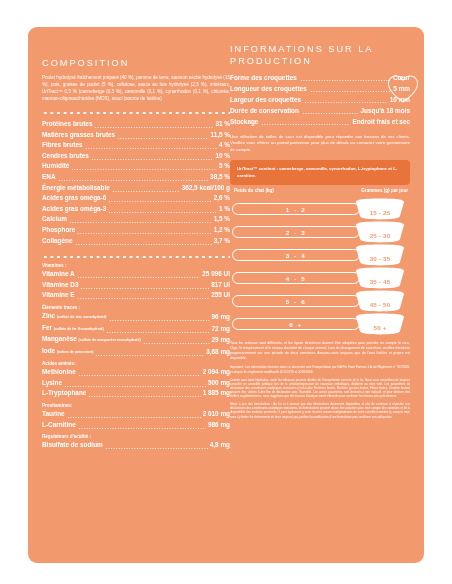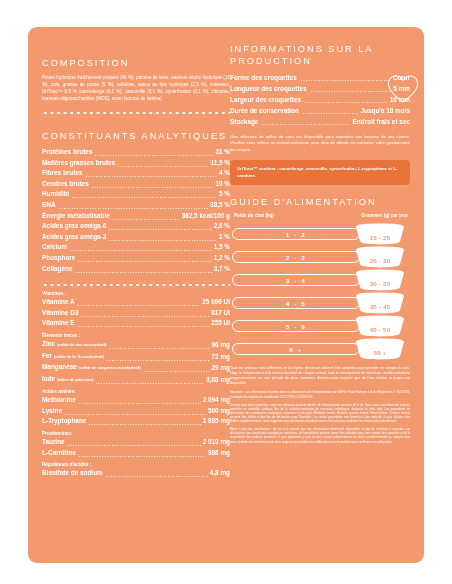--- a/index.html
+++ b/index.html
@@ -134,21 +134,20 @@
 <div class="sheet">
   <div class="card">
 
     <div class="col-left">
 
       <h2 class="sec">COMPOSITION</h2>
       <p class="body-txt">Poulet hydrolysé fraîchement préparé (40 %), pomme de terre, saumon séché hydrolysé (15 %), pois, graisse de poulet (5 %), cellulose, sauce au foie hydrolysé (2,5 %), minéraux, UriTract™ 0,5 % (canneberge (0,3 %), camomille (0,1 %), cynorrhodon (0,1 %), chicorée, mannan-oligosaccharides (MOS), souci (source de lutéine)</p>
 
       <div class="dotdivider"></div>
 
-      <h2 class="sec">CONSTITUANTS ANALYTIQUES</h2>
       <div>
         <div class="row">
           <span class="nm">Protéines brutes</span>
           <span class="lead"></span>
           <span class="vl">31 %</span>
         </div>
         <div class="row">
           <span class="nm">Matières grasses brutes</span>
           <span class="lead"></span>
           <span class="vl">11,5 %</span>
@@ -314,21 +313,20 @@
           <span>Stockage</span>
           <span class="lead"></span>
           <span>Endroit frais et sec</span>
         </div>
       </div>
 
       <p class="note">Une sélection de tailles de sacs est disponible pour répondre aux besoins de vos clients. Veuillez vous référer au portail partenaire pour plus de détails ou contacter votre gestionnaire de compte.</p>
 
       <div class="callout">UriTract™ contient : canneberge, camomille, cynorrhodon, L-tryptophane et L-carnitine.</div>
 
-      <h2 class="sec" style="margin-top:11px;">GUIDE D'ALIMENTATION</h2>
 
       <div class="fg-head">
         <span>Poids du chat (kg)</span>
         <span>Grammes (g) par jour</span>
       </div>
 
       <div>
 
         <div class="fgrow">
           <div class="pill">1 - 2</div>

